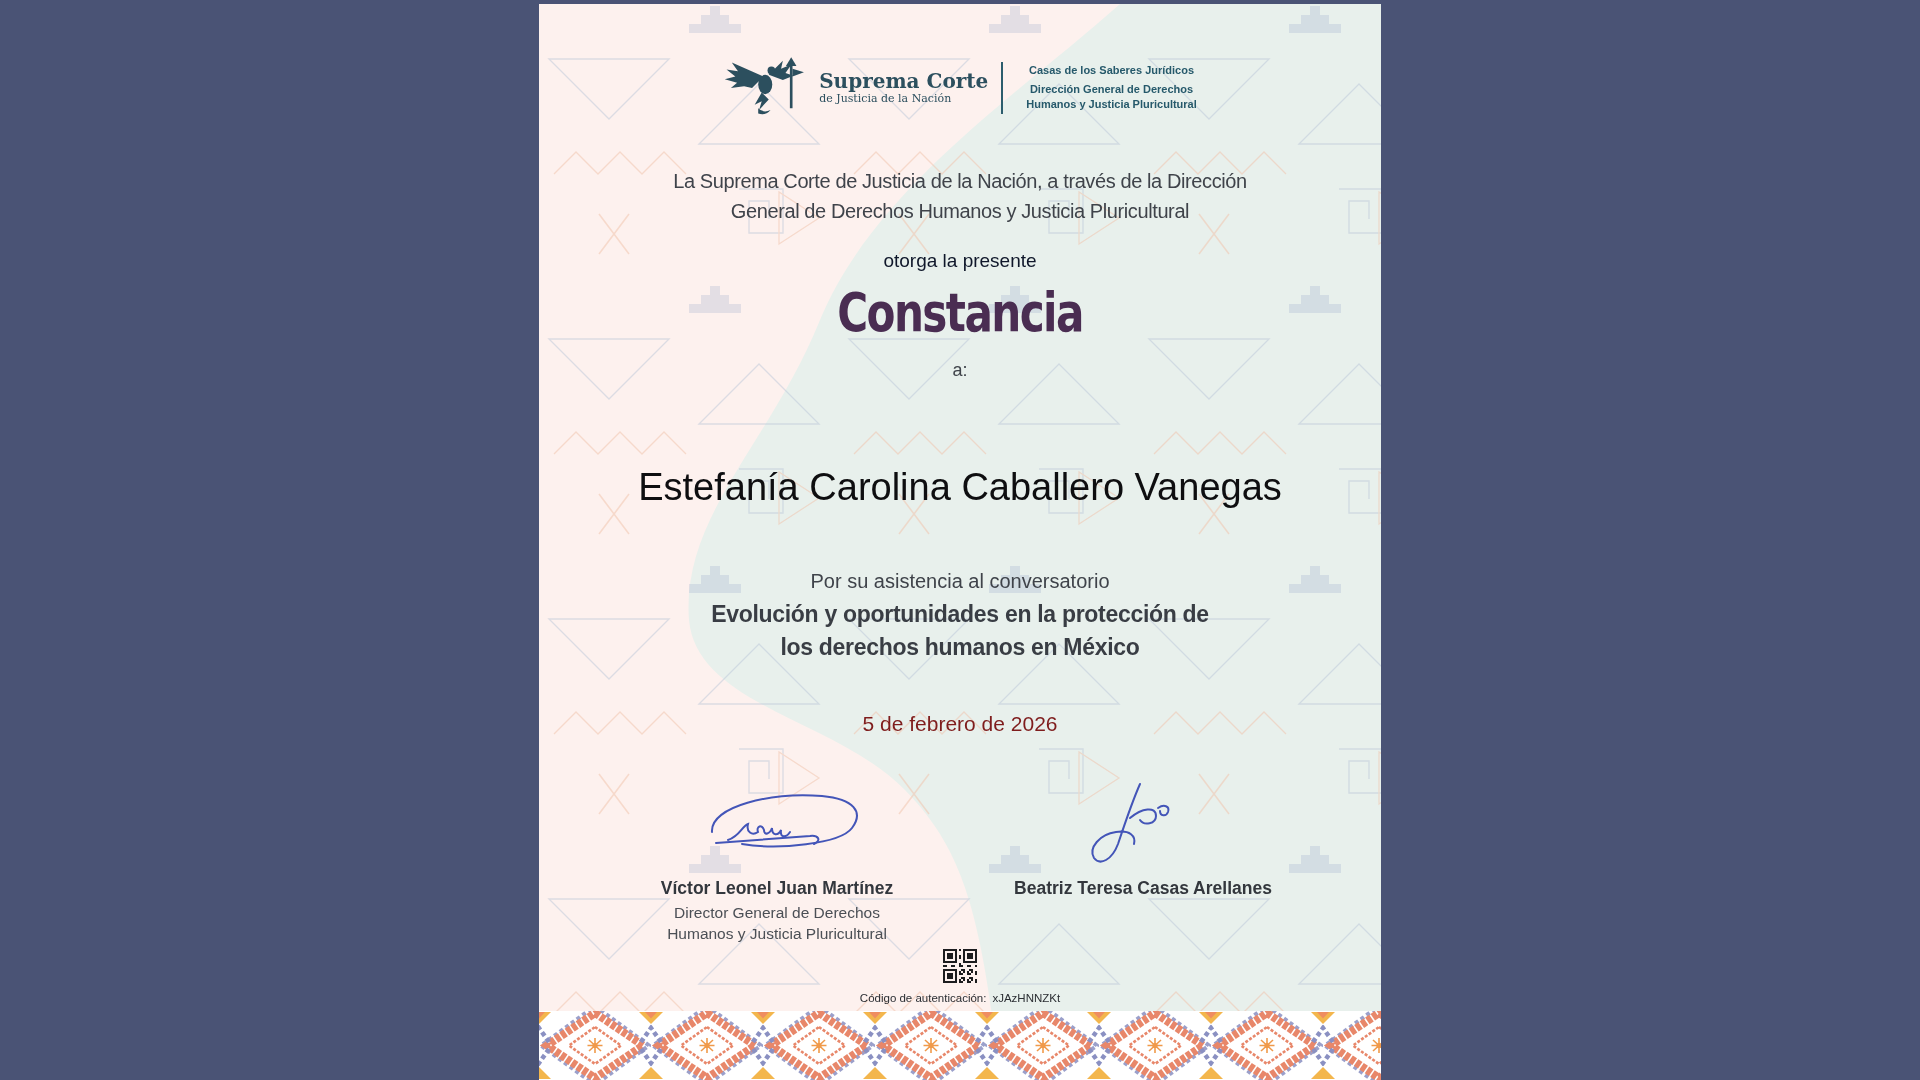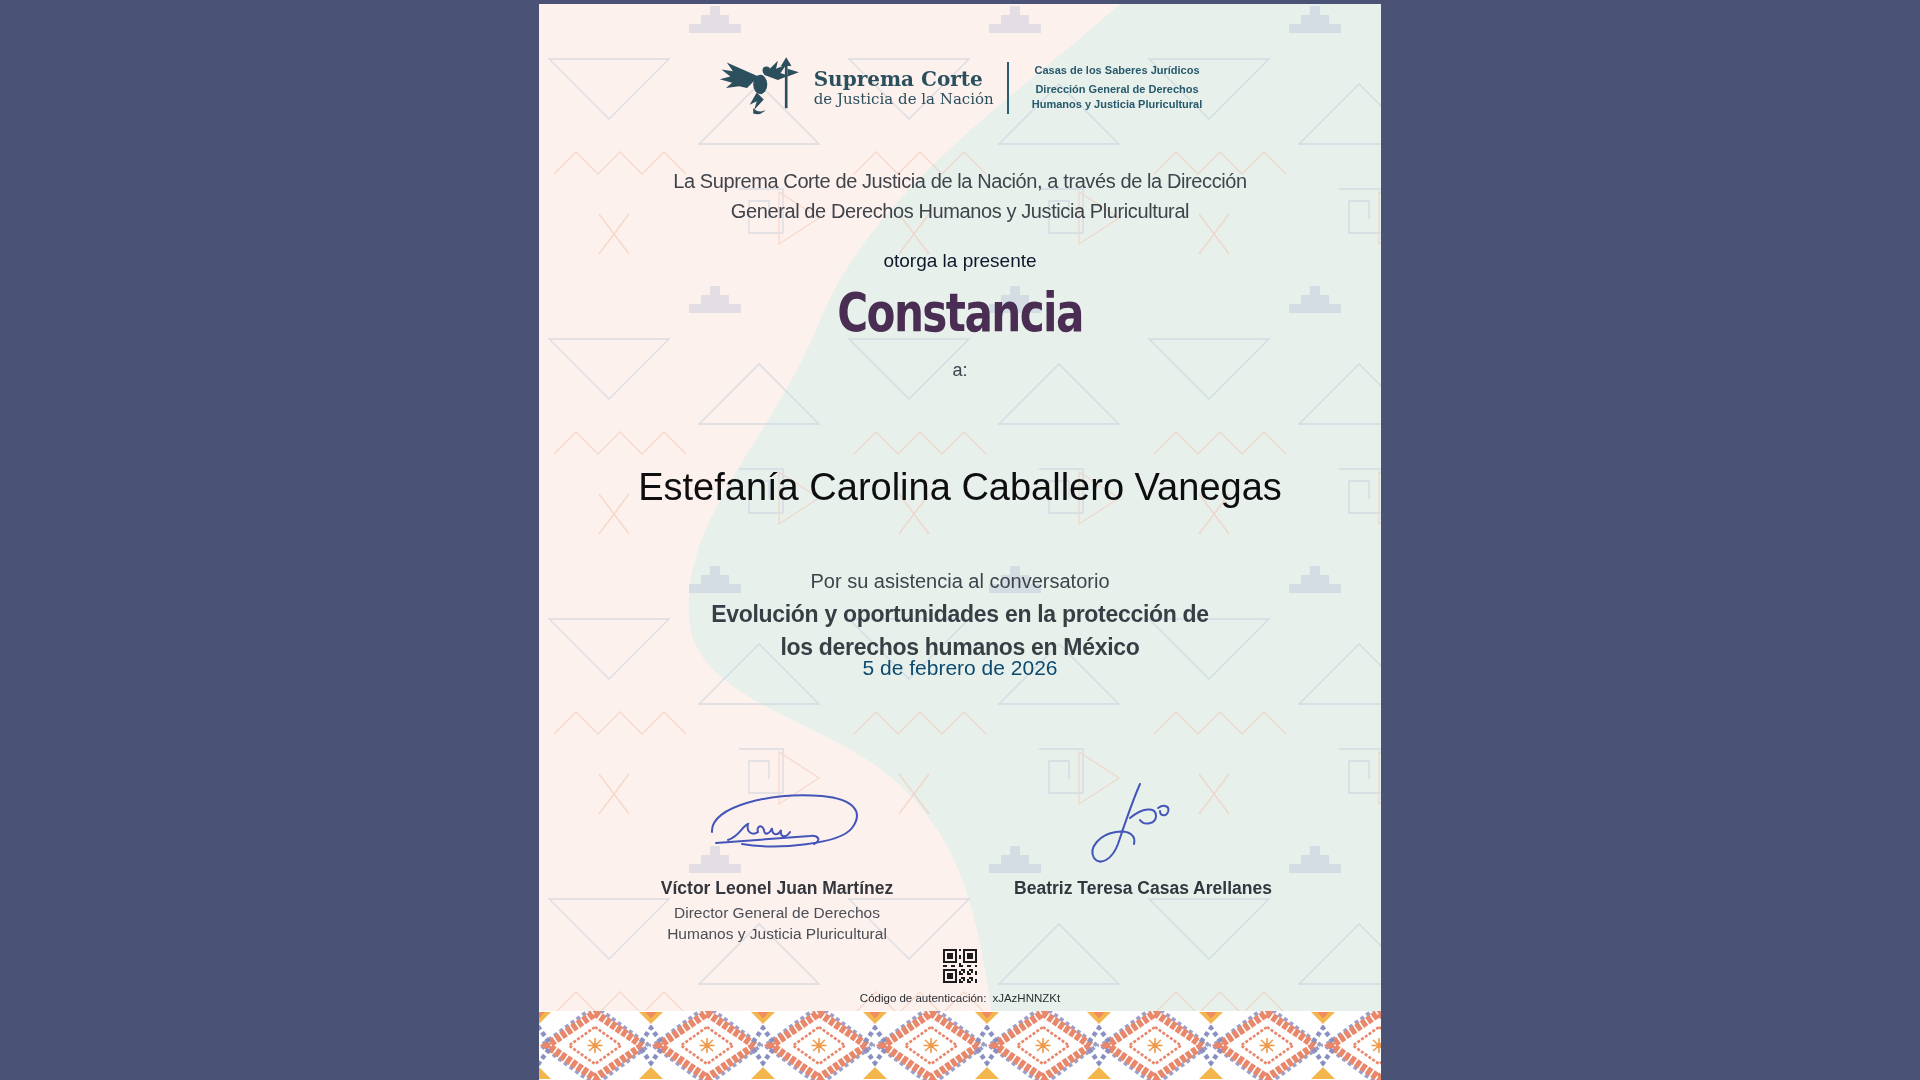--- a/index.html
+++ b/index.html
@@ -13,37 +13,37 @@
     background:#fdf1ee;overflow:hidden;
   }
   .layer{position:absolute;left:0;top:0;width:842px;height:1076px;pointer-events:none;}
   .content{position:absolute;left:0;top:0;width:842px;height:1076px;}
   .centered{position:absolute;left:0;width:100%;text-align:center;color:#41454b;}
 
   
   .hdr{position:absolute;top:52px;left:0;width:100%;display:flex;justify-content:center;align-items:center;}
   .logo-txt{text-align:left;color:#2c4f5e;font-family:"DejaVu Serif",serif;margin-left:8px;}
   .logo-title{font-size:20px;font-weight:bold;line-height:1.05;}
-  .logo-sub{font-size:15px;}
+  .logo-sub{font-size:11px;}
   .hdr-divider{width:2px;height:52px;background:#2c5d6d;margin:0 13px;}
   .org{ text-align:center;color:#26596b;font-size:11px;font-weight:bold;line-height:1.45;margin-left:10px;}
   .org .l1{margin-bottom:3px;}
 
   .intro{top:162px;font-size:20px;letter-spacing:-0.4px;line-height:1.5;font-weight:500;color:#3f434a;}
   .grants{top:246px;font-size:19px;color:#0f172a;}
   .big-title{
     top:277px;font-size:54px;font-weight:800;color:#4a2d52;
     font-family:"DejaVu Sans",sans-serif;letter-spacing:-2px;
     transform:scaleX(.78);transform-origin:50% 50%;
   }
   .to-label{top:356px;font-size:18px;color:#3f434a;}
   .recipient{top:462px;font-size:38px;color:#0e0e10;font-family:"Liberation Sans",sans-serif;}
   .reason{top:566px;font-size:20px;color:#3f434a;}
   .event{top:594px;font-size:23px;font-weight:bold;letter-spacing:-0.3px;line-height:1.42;color:#393d44;}
-  .date{top:652px;font-size:21px;color:#0c4a6e;}
+  .date{top:708px;font-size:21px;color:#7f1d1d;}
 
   
   .sigs{position:absolute;top:778px;left:0;width:100%;display:flex;justify-content:center;gap:18px;}
   .sig-block{width:348px;text-align:center;}
   .sig-ink{height:92px;display:flex;align-items:flex-end;justify-content:center;}
   .sig-name{font-size:17.5px;font-weight:bold;color:#33373d;margin-top:4px;}
   .sig-role{font-size:15.5px;color:#4b4f55;line-height:1.38;margin-top:3px;}
 
   .qr-wrap{position:absolute;top:945px;left:0;width:100%;display:flex;justify-content:center;}
   .auth{top:988px;font-size:11.5px;color:#2b2e33;}

